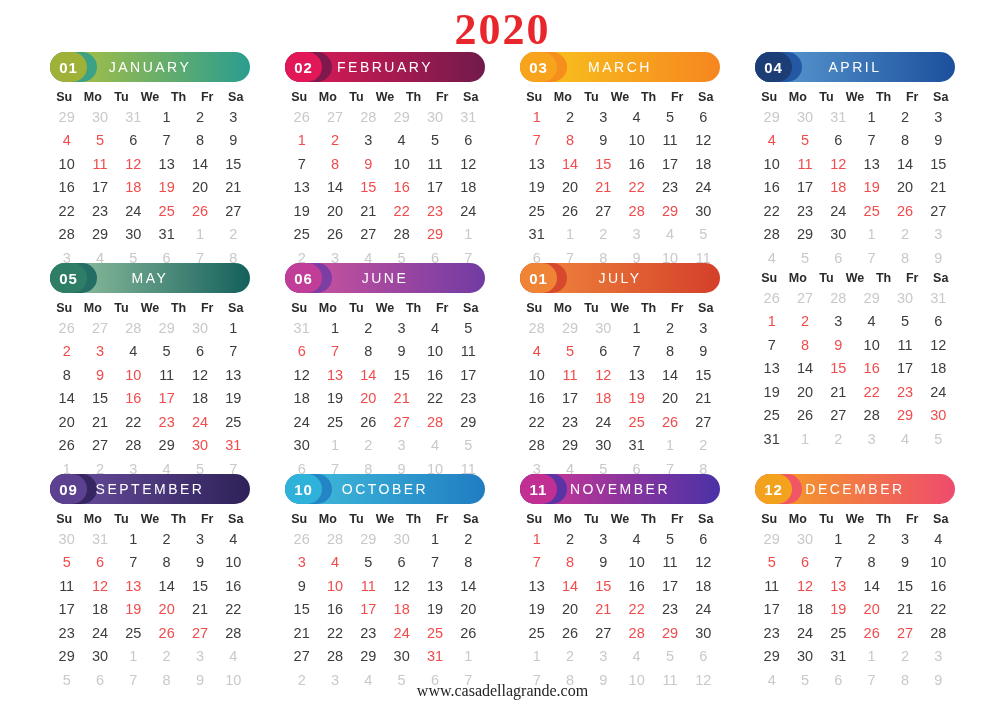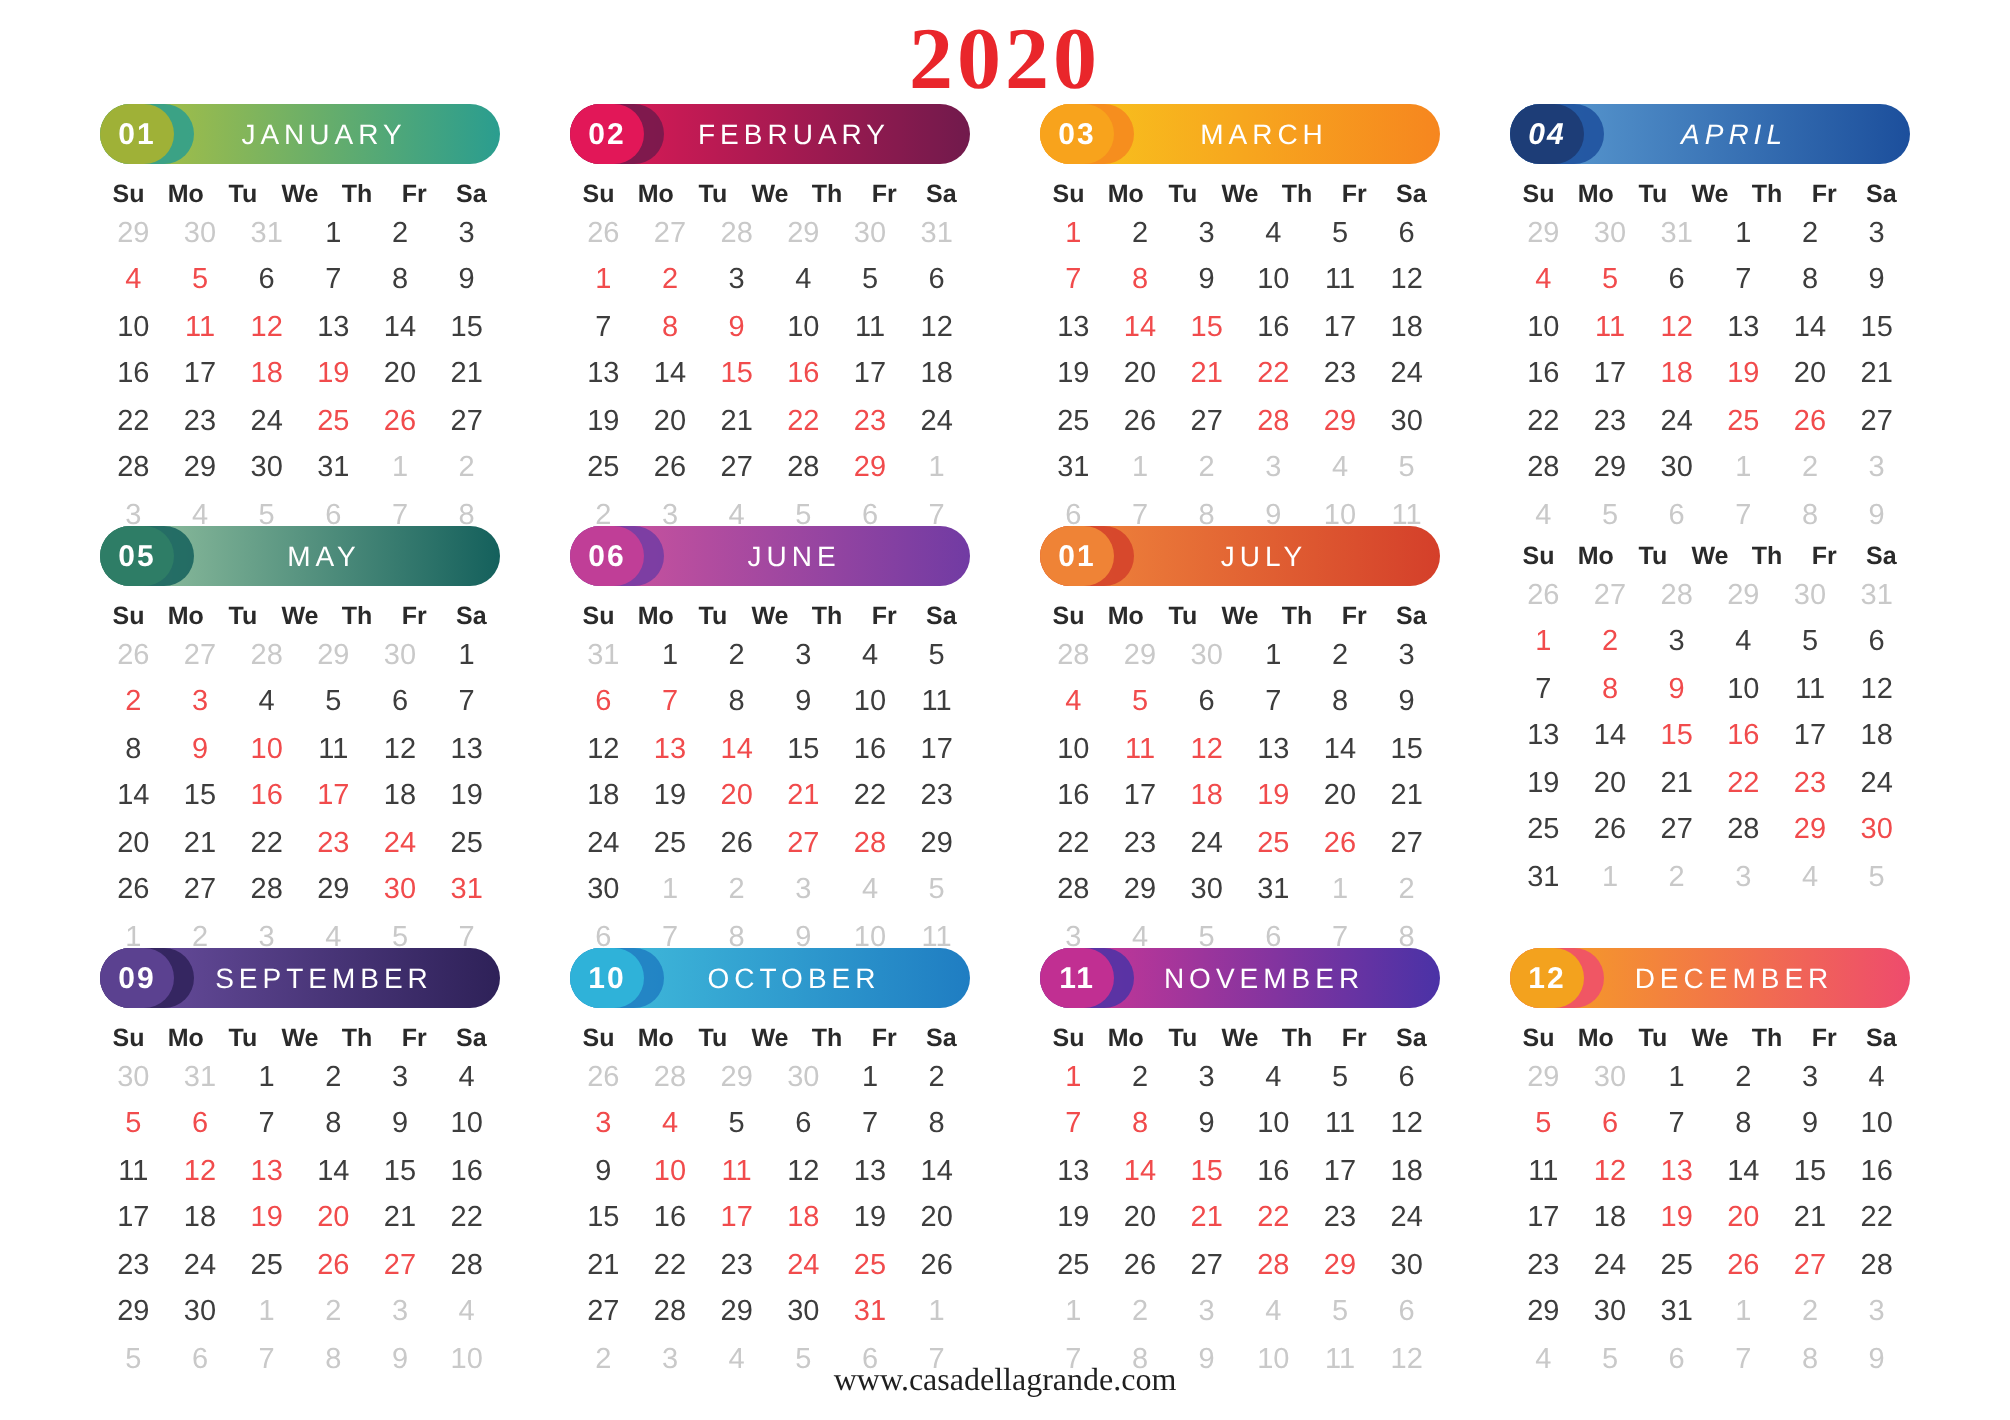--- a/index.html
+++ b/index.html
@@ -24,21 +24,21 @@
   .badge-back{
     position:absolute;left:0;top:0;width:47px;height:30px;border-radius:15px;
     opacity:.85;
   }
   .badge{
     position:absolute;left:0;top:0;width:37px;height:30px;border-radius:15px;
     display:flex;align-items:center;justify-content:center;
     color:#fff;font-size:15px;font-weight:600;letter-spacing:1px;
   }
   .mname{
-    position:absolute;left:12px;top:0;width:100%;height:30px;line-height:30px;
+    position:absolute;left:0;top:0;width:100%;height:30px;line-height:30px;
     text-align:center;color:#ffffff;font-size:14px;font-weight:500;
     letter-spacing:2.5px;
   }
   .wkrow{
     display:grid;grid-template-columns:repeat(7,1fr);
     margin-top:8px;height:15px;
   }
   .wkday{
     text-align:center;font-size:12.5px;font-weight:700;color:#2a2a2a;
   }
@@ -237,21 +237,21 @@
         <span class="cell out">5</span>
         <span class="cell out">6</span>
         <span class="cell out">7</span>
         <span class="cell out">8</span>
         <span class="cell out">9</span>
         <span class="cell out">10</span>
         <span class="cell out">11</span>
       </div>
     </div>
     <div class="month">
-      <div class="pill" style="background: linear-gradient(90deg, rgb(94, 159, 212), rgb(28, 79, 156)); font-style: italic;">
+      <div class="pill" style="background: linear-gradient(90deg, rgb(94, 159, 212), rgb(28, 79, 156));">
         <span class="badge-back" style="background: rgb(28, 79, 156);"></span>
         <span class="badge" style="background: rgb(29, 61, 119);">04</span>
         <span class="mname">APRIL</span>
       </div>
       <div class="wkrow">
         <span class="wkday">Su</span>
         <span class="wkday">Mo</span>
         <span class="wkday">Tu</span>
         <span class="wkday">We</span>
         <span class="wkday">Th</span>

